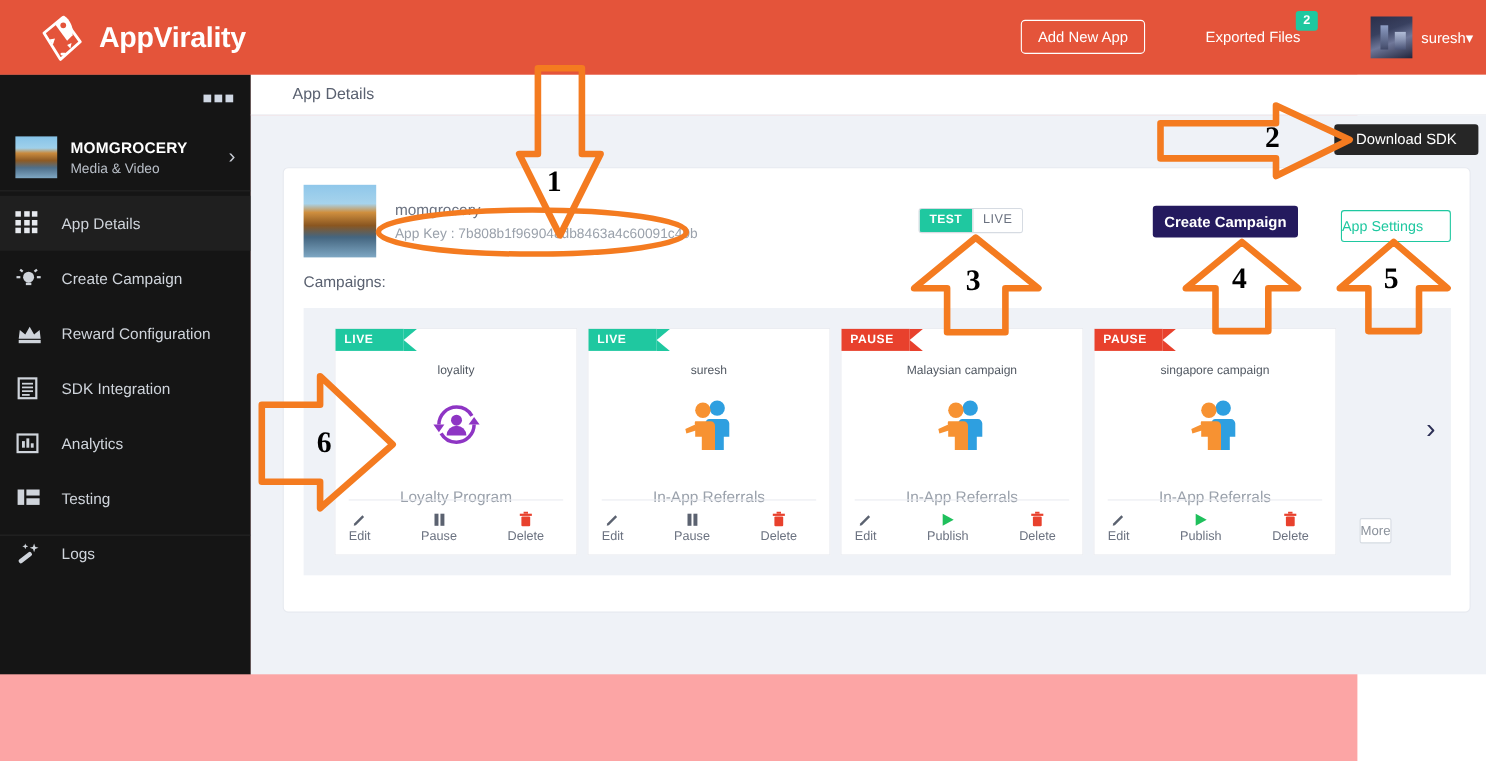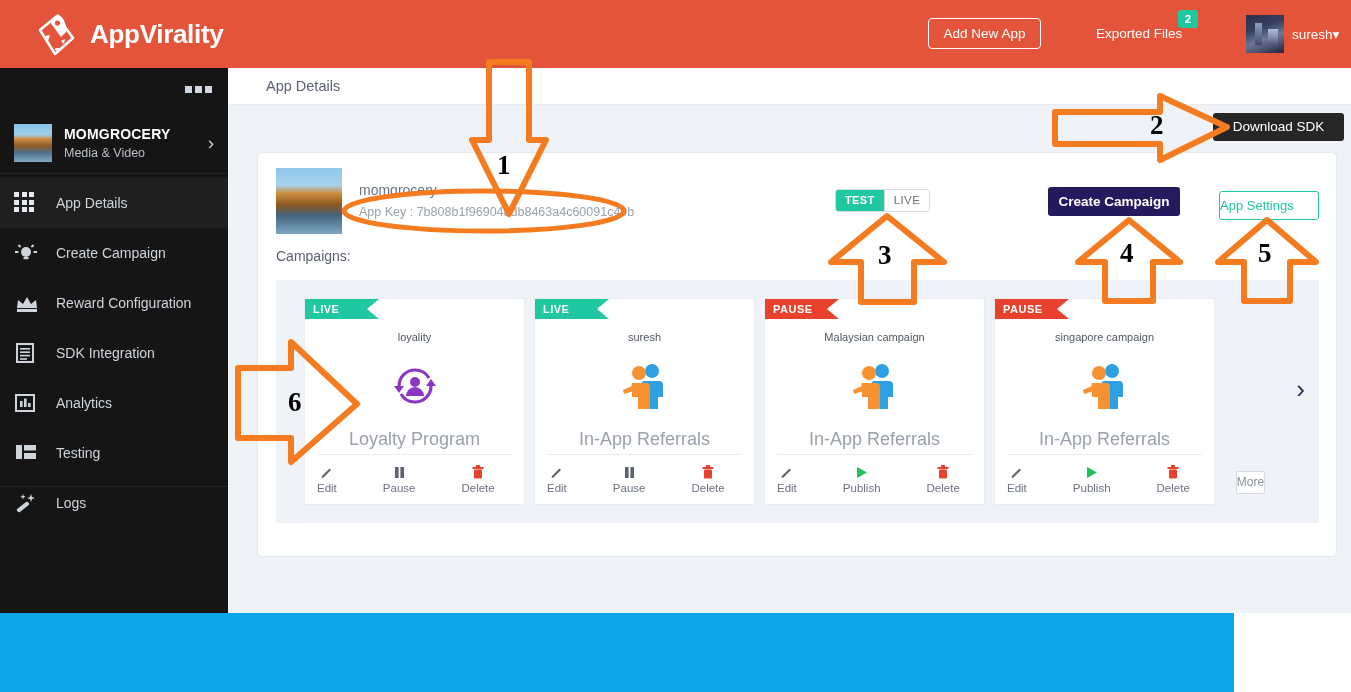--- a/index.html
+++ b/index.html
@@ -2,21 +2,21 @@
 <html><head>
 <meta charset="utf-8">
 <style>
   * { box-sizing: border-box; margin: 0; padding: 0; }
   html, body {
     width: 1351px; height: 692px;
     background: #ffffff;
     font-family: "Liberation Sans", sans-serif;
     overflow: hidden;
   }
-  .app { position: relative; width: 1234px; height: 692px; background:#0ea5e9; }
+  .app { position: relative; width: 1234px; height: 692px; background:#fca5a5; }
 
   
   .header {
     position: absolute; top:0; left:0; width:1351px; height:68px;
     background:#e4543a;
   }
   .logo-wrap { position:absolute; left:30px; top:8px; display:flex; align-items:center; gap:8px; }
   .logo-mark { width:52px; height:52px; }
   .logo-text { color:#fff; font-size:26px; font-weight:bold; letter-spacing:-0.3px; }
 
@@ -153,21 +153,21 @@
     border-right:12px solid transparent;
   }
   .ribbon.pause { background:#e8412d; width:62px; }
   .ribbon.pause::after {
     content:""; position:absolute; left:62px; top:0; width:0; height:0;
     border-top:10px solid #e8412d; border-bottom:10px solid #e8412d;
     border-right:12px solid transparent;
   }
   .card-title { text-align:center; margin-top:32px; color:#515862; font-size:11px; }
   .card-icon { height:70px; display:flex; align-items:center; justify-content:center; margin-top:8px; }
-  .card-type { text-align:center; color:#9aa1ab; font-size:18px; margin-top:8px; }
+  .card-type { text-align:center; color:#9aa1ab; font-size:14px; margin-top:22px; }
   .card-actions {
     position:absolute; left:12px; right:12px; bottom:10px; height:40px;
     border-top:1px solid #e9ecf1; display:flex; align-items:flex-end; padding-top:6px;gap:46px;
   }
   .act { width:40px; text-align:center; cursor:pointer; }
   .act .act-ic { height:16px; display:flex; align-items:center; justify-content:center; }
   .act .act-lb { font-size:11.5px; color:#6b7280; margin-top:2px; }
   .more-btn {
     margin-left:auto; width:44px; height:23px; border:1px solid #d6dbe2; background:#fff;
     color:#8a919b; font-size:12px; border-radius:2px; cursor:pointer; line-height:21px; text-align:center;

